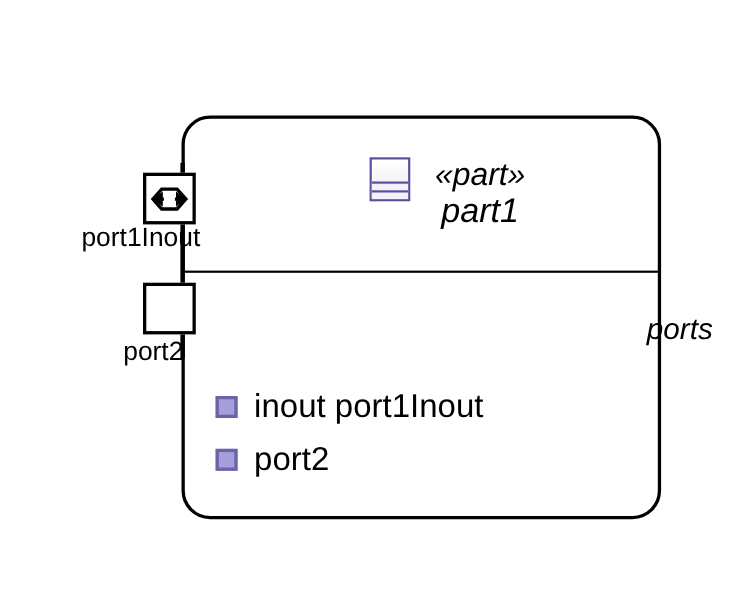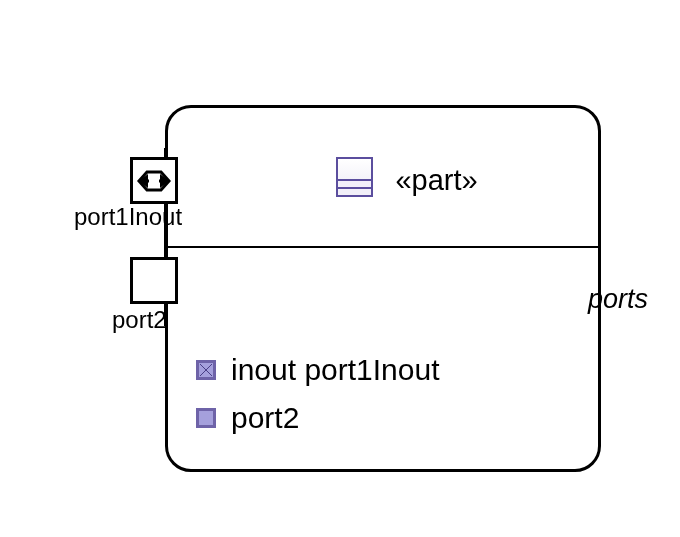--- a/index.html
+++ b/index.html
@@ -63,23 +63,24 @@
     left: 166px;
     top: 107px;
     width: 434px;
     height: 139px;
     display: flex;
     align-items: center;
     justify-content: center;
   }
   .header-inner {
     display: flex;
-    align-items: flex-end;
+    align-items: flex-start;
     gap: 22px;
     transform: translateX(24px);
+    font-style: italic;
   }
   .part-icon {
     width: 37px;
     height: 40px;
     box-sizing: border-box;
     border: 2px solid #5B4E9E;
     background: linear-gradient(#ffffff, #eceaf5);
     display: flex;
     flex-direction: column;
     justify-content: flex-end;
@@ -214,20 +215,21 @@
   <div class="port-rail"></div>
 
   <div class="header-compartment">
     <div class="header-inner">
       <div class="part-icon">
         <div class="band"></div>
         <div class="band"></div>
       </div>
       <div class="header-text">
         <div class="stereotype">«part»</div>
+        <div class="part-name">part1</div>
       </div>
     </div>
   </div>
 
   <div class="ports-compartment">
     <div class="ports-title">ports</div>
 
     <div class="ports-list">
       <div class="port-row">
         <span class="row-icon bowtie"></span>

